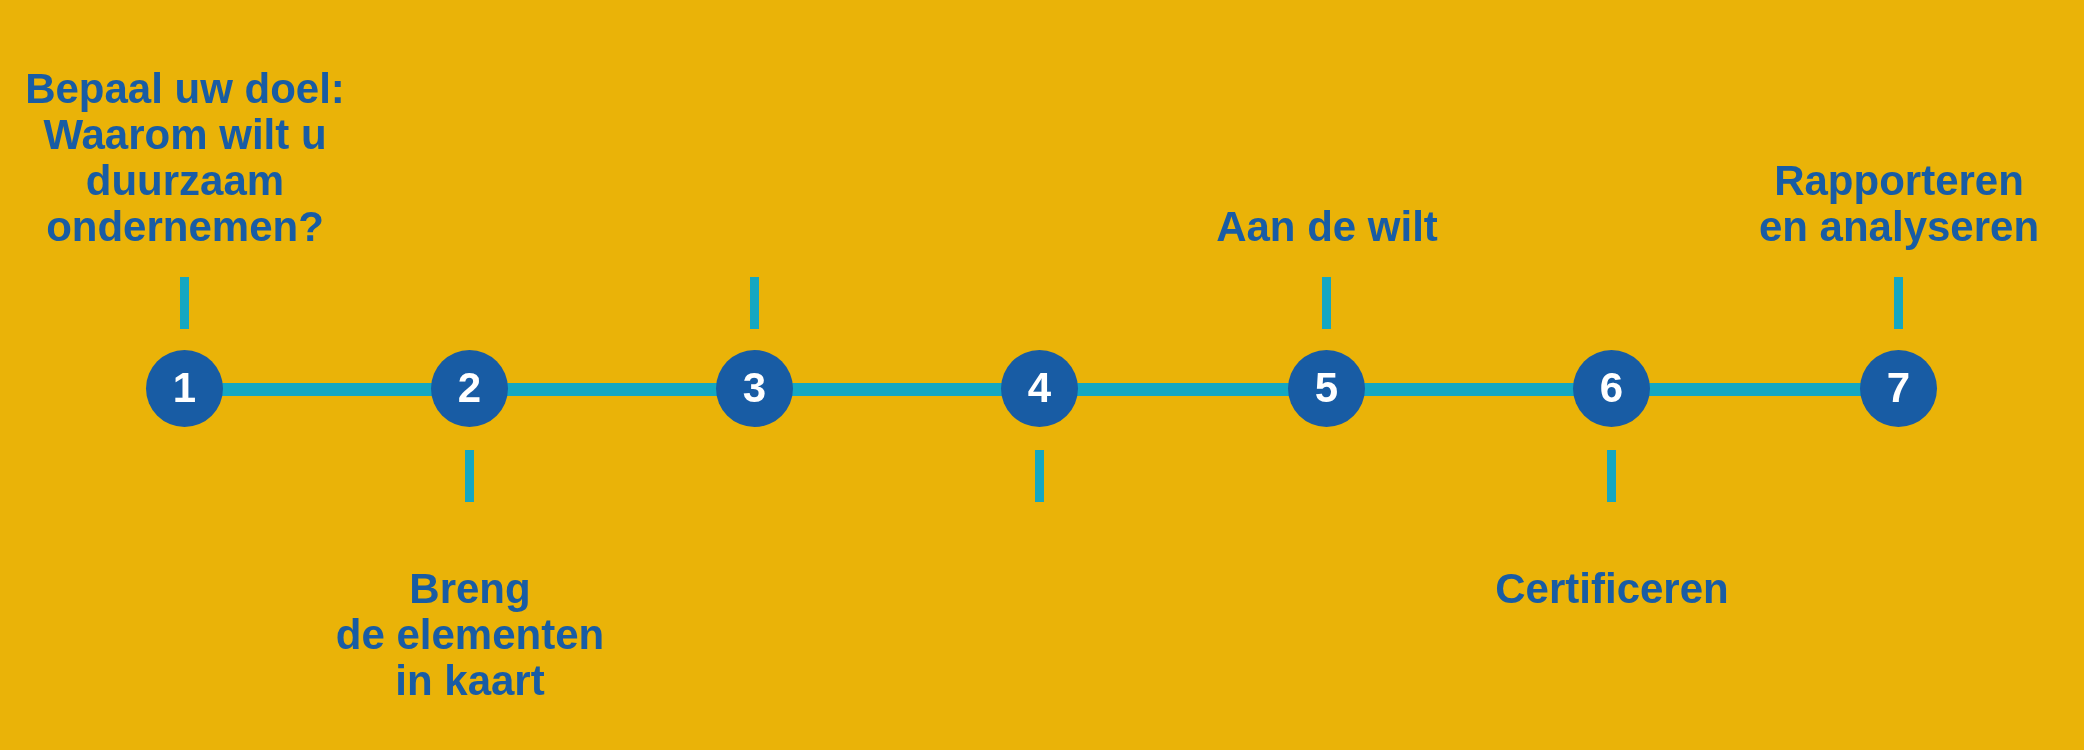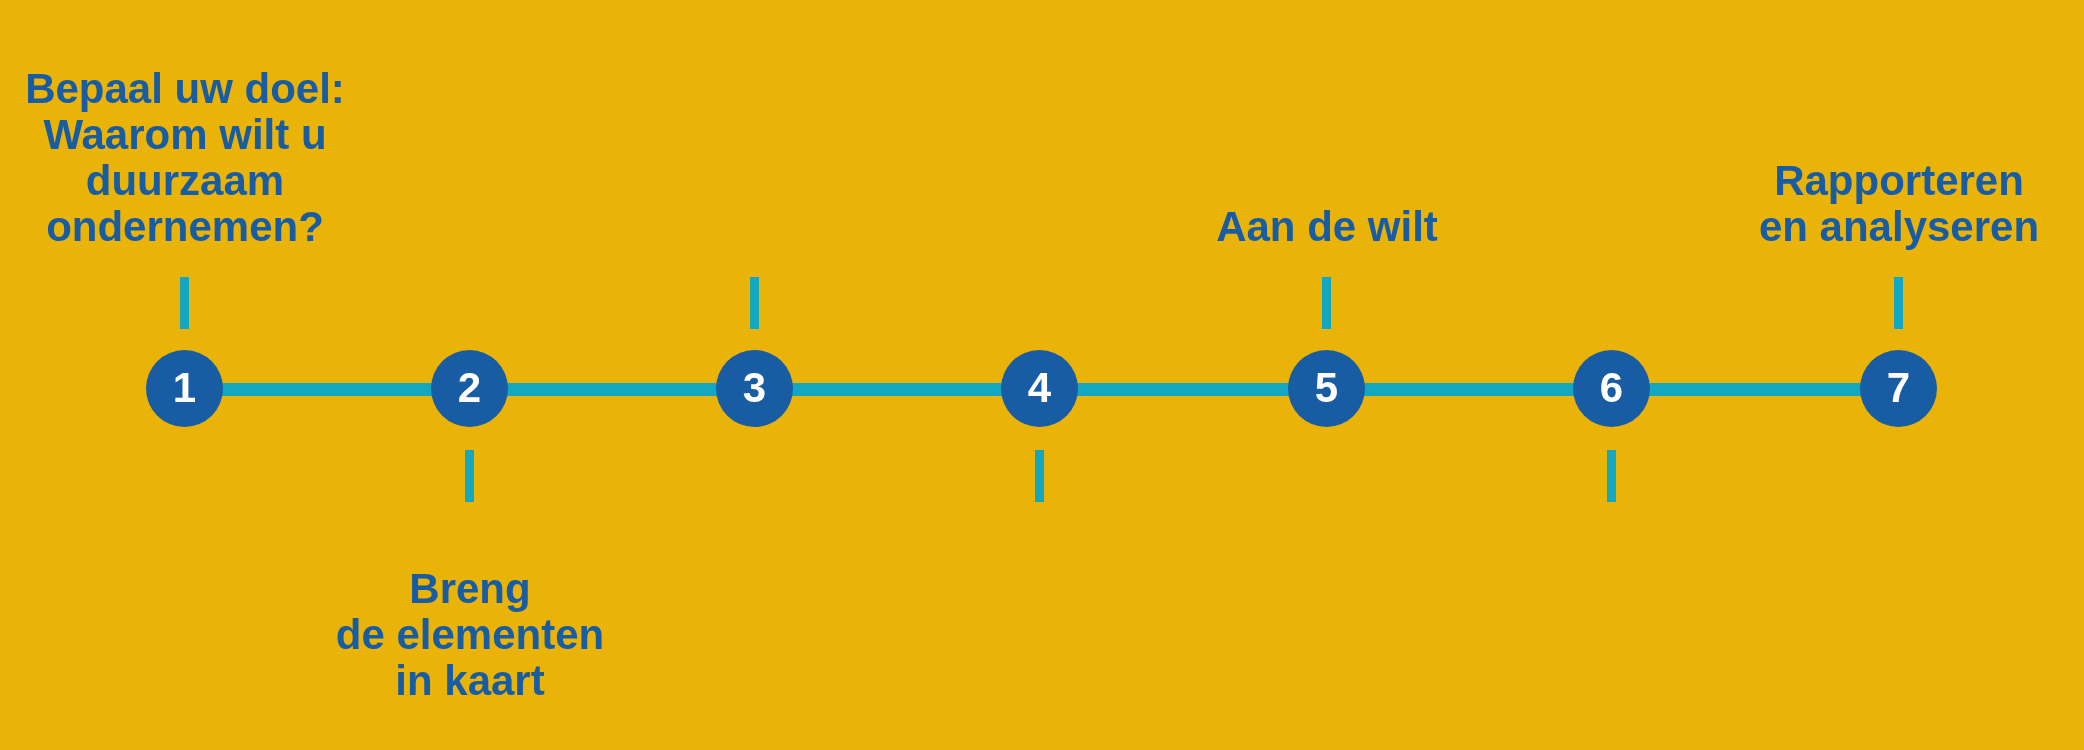--- a/index.html
+++ b/index.html
@@ -123,20 +123,21 @@
     <div class="circle">
       <span class="num">5</span>
     </div>
   </div>
 
   <div class="step" style="--cx:1612px">
     <div class="circle">
       <span class="num">6</span>
     </div>
     <div class="tick below"></div>
+    <div class="label below">Certificeren</div>
   </div>
 
   <div class="step" style="--cx:1899px">
     <div class="label above">Rapporteren
 en analyseren</div>
     <div class="tick above"></div>
     <div class="circle">
       <span class="num">7</span>
     </div>
   </div>

